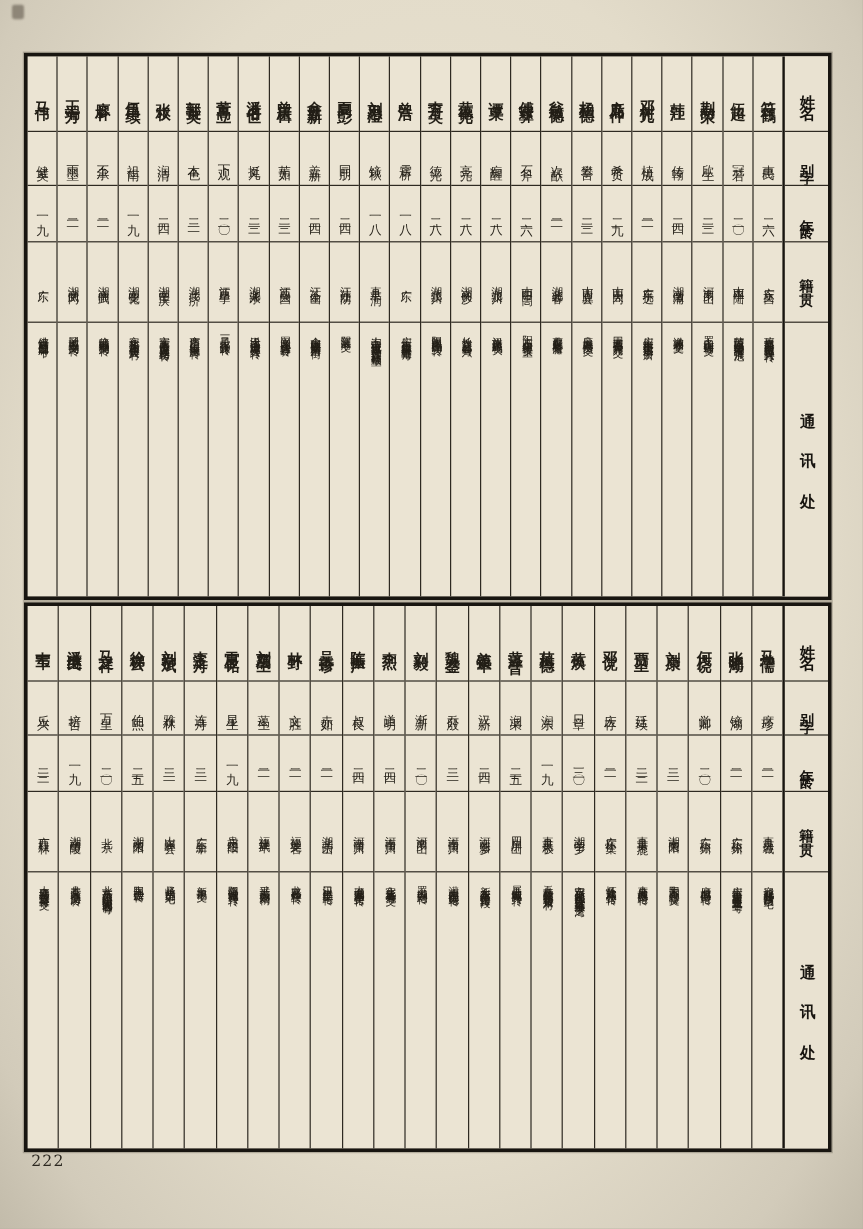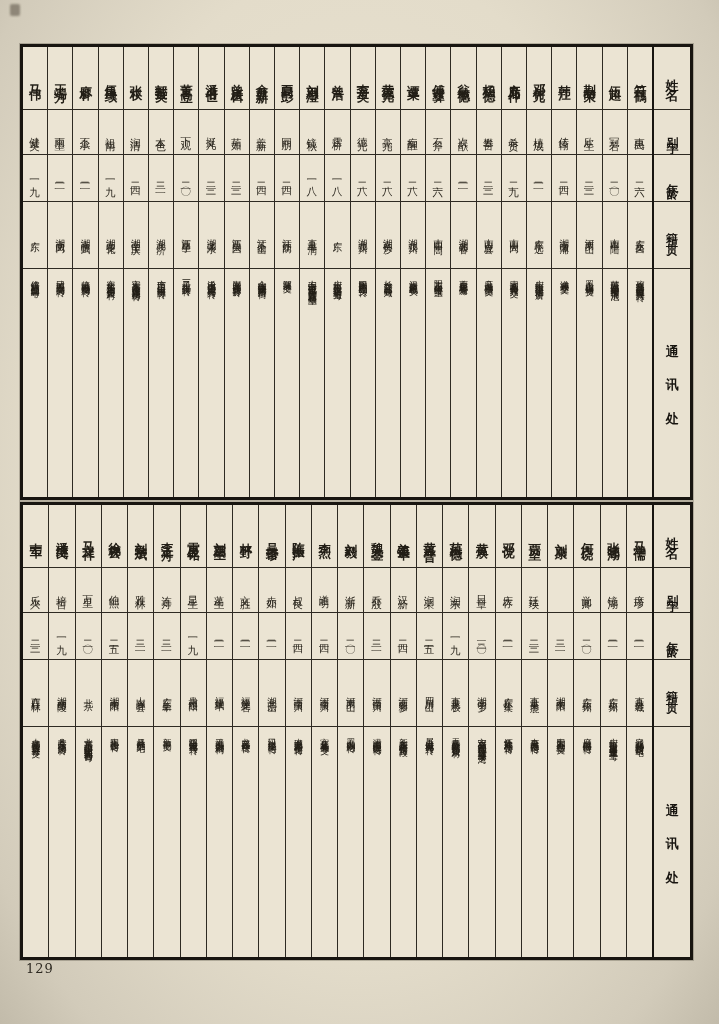--- a/index.html
+++ b/index.html
@@ -957,14 +957,14 @@
         </div>
         <div class="cell origin">
           <span class="vtext">广西桂林</span>
         </div>
         <div class="cell addr">
           <span class="vtext">大乌墟转罗秀市华盛祥号交</span>
         </div>
       </div>
     </div>
 
-  <div class="page-number">129</div>
+  <div class="page-number">222</div>
 </div>
 
 </body></html>

